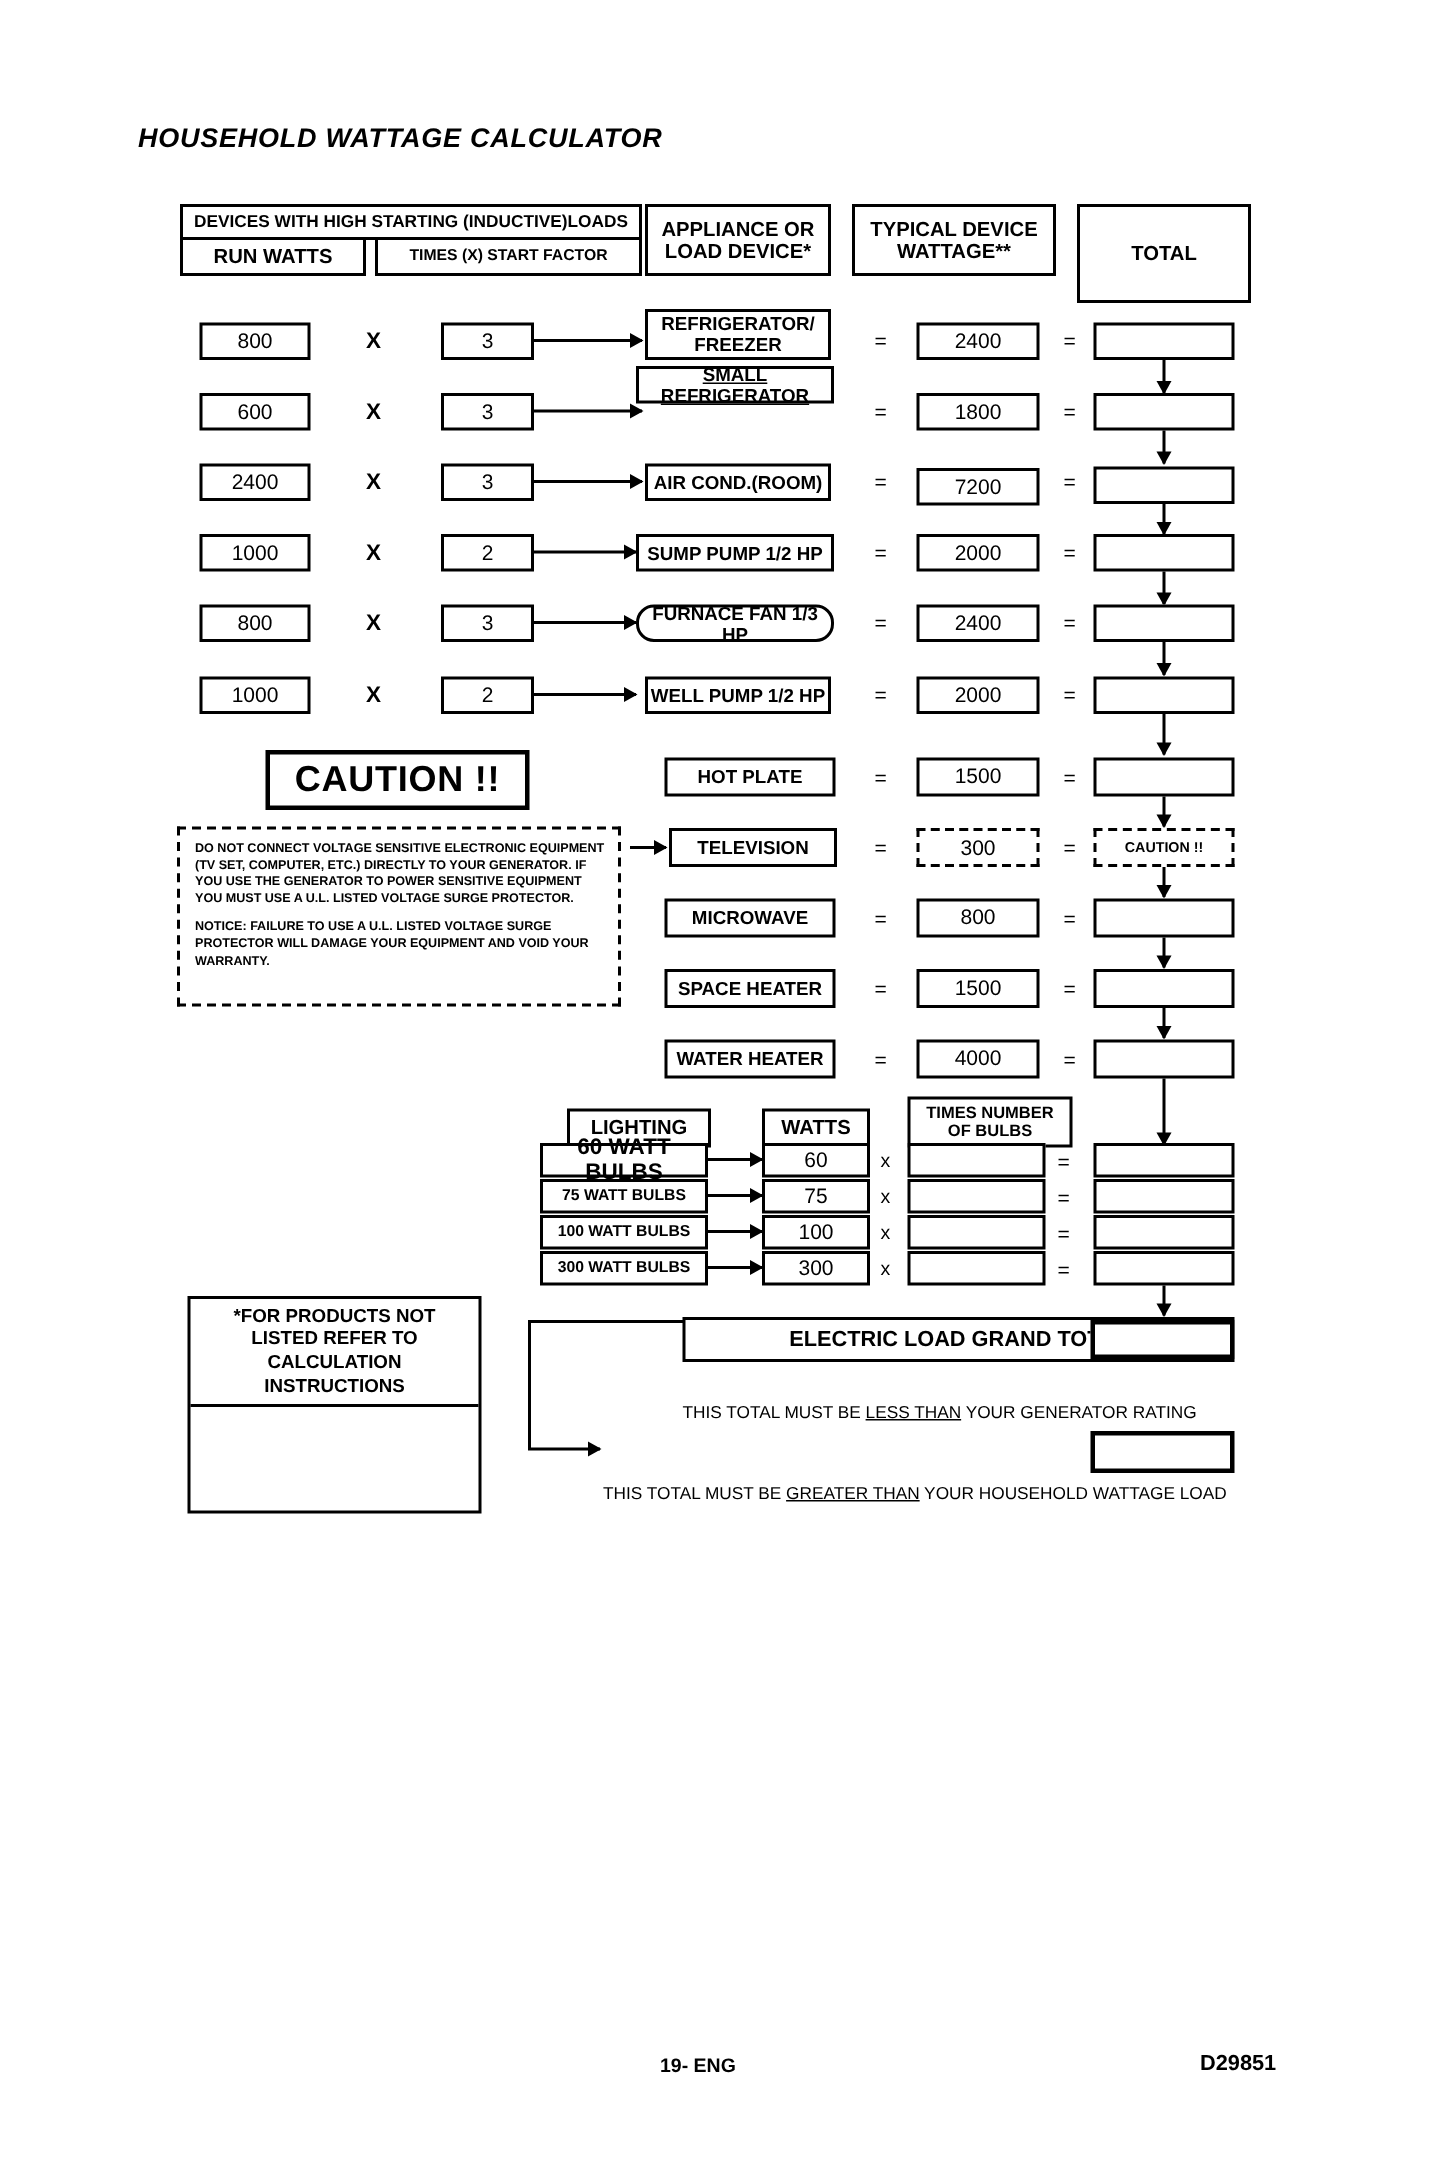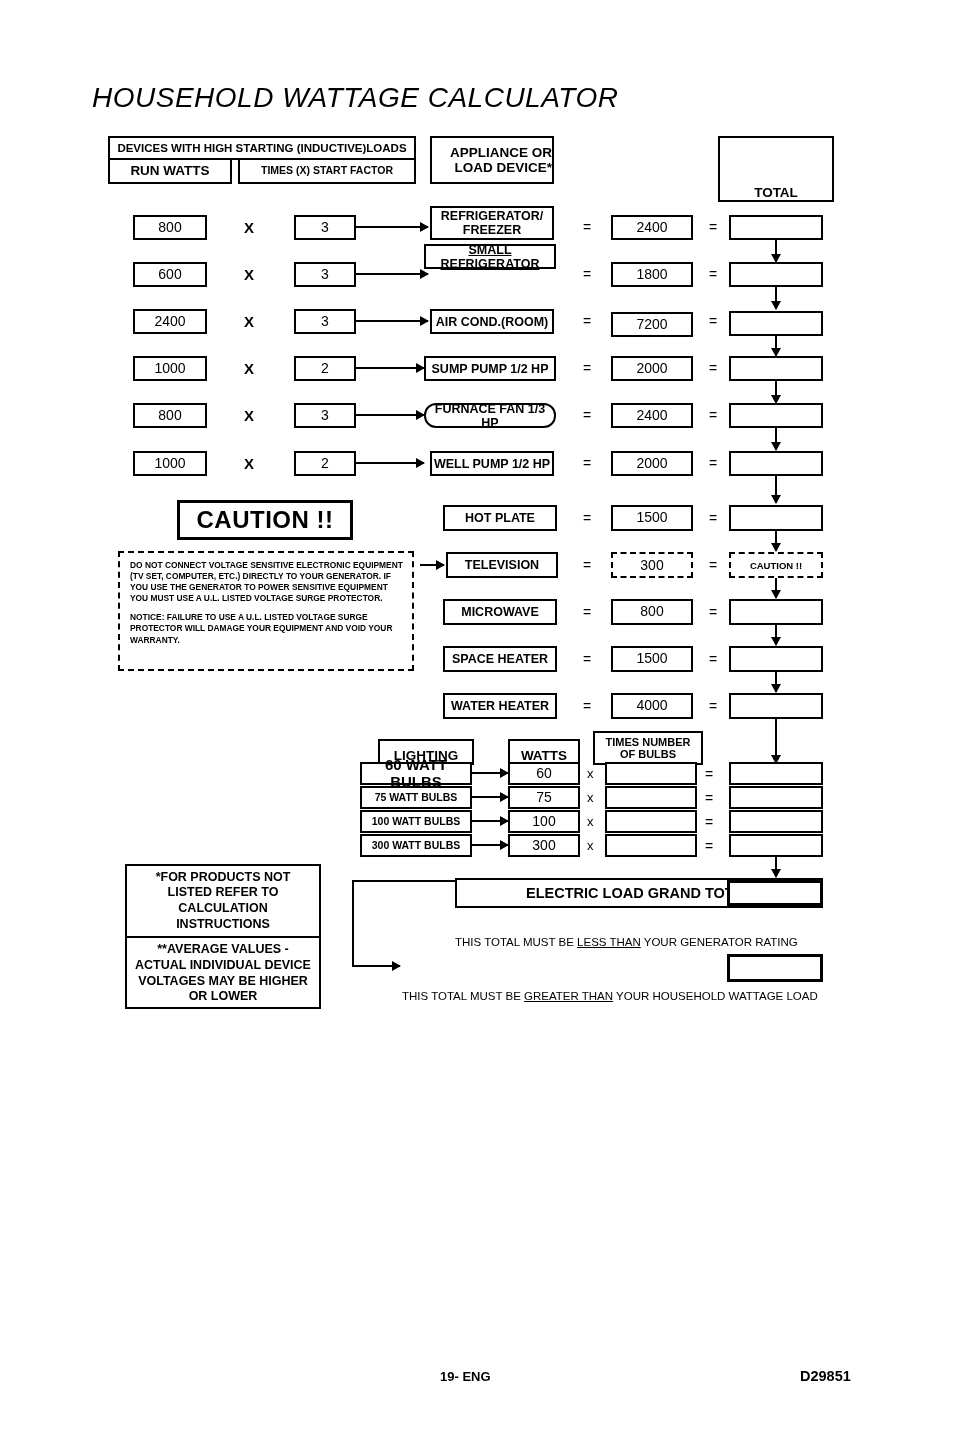--- a/index.html
+++ b/index.html
@@ -18,22 +18,22 @@
   .page {
     position: absolute;
     left: 0; top: 0;
     width: 954px; height: 1446px;
   }
   .abs { position: absolute; }
 
   
   #page-title {
     left: 92px; top: 82px;
-    font-size: 28px;
-    font-weight: normal;
+    font-size: 18px;
+    font-weight: bold;
     font-style: italic;
     letter-spacing: 0.5px;
   }
 
   
   .box {
     border: 2px solid #000;
     box-sizing: border-box;
     display: flex;
     align-items: center;
@@ -46,22 +46,22 @@
     border: 2px dashed #000;
     box-sizing: border-box;
     display: flex;
     align-items: center;
     justify-content: center;
     text-align: center;
     background: #fff;
   }
 
   
-  .hdr { font-size: 12.5px; font-weight: bold; }
-  .hdr2 { font-size: 13.5px; font-weight: bold; align-items: flex-end; }
+  .hdr { font-size: 12.5px; font-weight: bold; margin-left: 12px; }
+  .hdr2 { font-size: 13.5px; font-weight: bold; }
 
   .val { font-size: 14px; }
   .mult { font-size: 15px; font-weight: bold; }
   .eq   { font-size: 14px; }
   .dev  { font-size: 12.5px; font-weight: bold; }
 
   
   .arrow-h {
     position: absolute;
     height: 2px;
@@ -180,20 +180,24 @@
 
   <div class="abs box hdr" style="left:108px;top:158px;width:124px;height:26px;font-size:13.5px;">RUN WATTS</div>
 
   <div class="abs box hdr" style="left:238px;top:158px;width:178px;height:26px;font-size:10.5px;">TIMES (X) START FACTOR</div>
 
   <div class="abs box hdr2" style="left:430px;top:136px;width:124px;height:48px;flex-direction:column;">
     <span>APPLIANCE OR</span>
     <span>LOAD DEVICE*</span>
   </div>
 
+  <div class="abs box hdr2" style="left:568px;top:136px;width:136px;height:48px;flex-direction:column;">
+    <span>TYPICAL DEVICE</span>
+    <span>WATTAGE**</span>
+  </div>
 
   <div class="abs box hdr2" style="left:718px;top:136px;width:116px;height:66px;">TOTAL</div>
 
   <div class="abs box val" style="left:133px;top:215px;width:74px;height:25px;">800</div>
   <div class="abs mult" style="left:244px;top:219px;">X</div>
   <div class="abs box val" style="left:294px;top:215px;width:62px;height:25px;">3</div>
   <div class="arrow-h" style="left:356px;top:226px;width:72px;"></div>
   <div class="abs box dev" style="left:430px;top:206px;width:124px;height:34px;flex-direction:column;">
     <span>REFRIGERATOR/</span>
     <span>FREEZER</span>
@@ -340,21 +344,20 @@
   <div class="abs" style="left:587px;top:838px;font-size:13px;">x</div>
   <div class="abs box val" style="left:605px;top:834px;width:92px;height:23px;"></div>
   <div class="abs eq" style="left:705px;top:838px;">=</div>
   <div class="abs box val" style="left:729px;top:834px;width:94px;height:23px;"></div>
 
   <div class="arrow-v" style="left:775px;top:857px;height:20px;"></div>
 
   <div id="footnote-box">
     <div id="footnote-top">*FOR PRODUCTS NOT LISTED REFER TO CALCULATION INSTRUCTIONS</div>
     <div id="footnote-divider"></div>
-    <div id="footnote-bottom">**AVERAGE VALUES - ACTUAL INDIVIDUAL DEVICE VOLTAGES MAY BE HIGHER OR LOWER</div>
   </div>
 
   <div class="abs box bigrow" style="left:455px;top:878px;width:368px;height:30px;">ELECTRIC LOAD GRAND TOTAL</div>
   <div class="abs box" style="left:727px;top:880px;width:96px;height:26px;border-width:3px;"></div>
 
   <div class="undertext" style="left:455px;top:936px;">
     <span>THIS TOTAL MUST BE </span><span class="u">LESS THAN</span><span> YOUR GENERATOR RATING</span>
   </div>
 
   <div class="plainline-v" style="left:352px;top:880px;height:86px;"></div>

